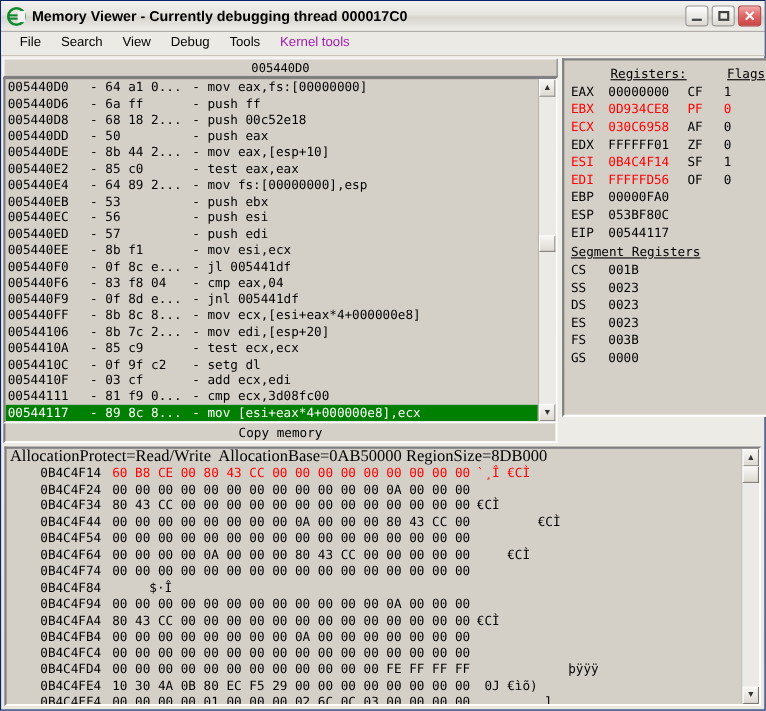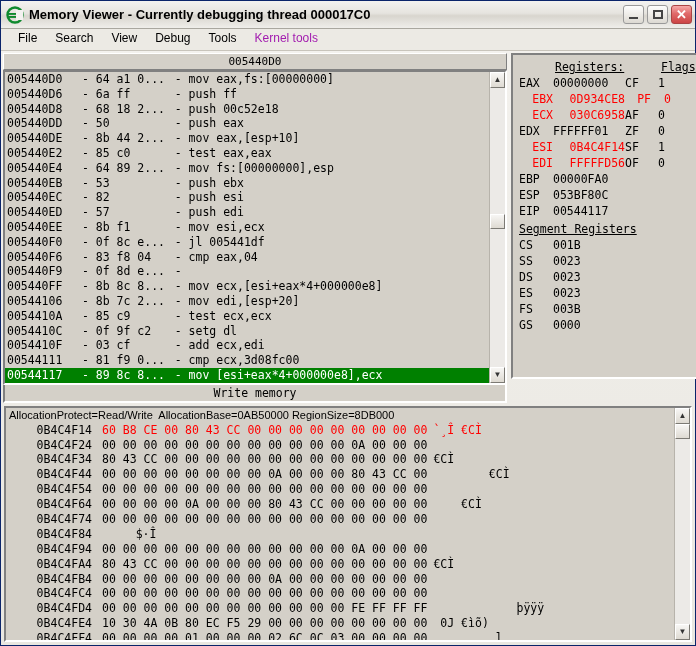--- a/index.html
+++ b/index.html
@@ -132,37 +132,37 @@
     height:326px;
   }
   .reg-head{display:flex;}
   .reg-head .h1{flex:0 0 106px;text-decoration:underline;padding-left:36px;}
   .reg-head .h2{flex:0 0 60px;text-decoration:underline;}
   .reg-line{display:flex;white-space:pre;}
   .rl-name{flex:0 0 34px;}
   .rl-val{flex:0 0 72px;}
   .fl-name{flex:0 0 26px;}
   .fl-val{flex:0 0 20px;}
-  .red{color:#ff0000;text-align:right;}
+  .red{color:#ff0000;}
   .seg-title{text-decoration:underline;margin-top:2px;}
 
   
   .mem-outer{
     flex:1 1 auto;margin:3px 3px 3px 3px;box-sizing:border-box;
     border:2px solid;border-color:#808080 #fff #fff #808080;
     background:#d4d0c8;
     display:flex;flex-direction:column;overflow:hidden;
   }
   .mem-inner{flex:1 1 auto;display:flex;overflow:hidden;}
   .mem-list{
     flex:1 1 auto;overflow:hidden;
     font-family:"DejaVu Sans Mono", monospace;font-size:11.5px;
     line-height:14.9px;color:#000;
   }
-  .mem-info{white-space:pre;padding-left:3px;font-family:Liberation Sans, sans-serif;font-size:11px;height:14.9px;}
+  .mem-info{white-space:pre;padding-left:3px;font-family:Liberation Serif, serif;font-size:15px;height:14.9px;}
   .mrow{display:flex;white-space:pre;height:14.9px;}
   .m-addr{flex:0 0 86px;text-align:right;padding-right:10px;}
   .m-hex{flex:0 0 310px;}
   .m-ascii{flex:1 1 auto;padding-left:6px;}
   .mrow.redrow .m-addr{color:#000;}
   .mrow.redrow .m-hex,.mrow.redrow .m-ascii{color:#ff0000;}
 </style>
 </head>
 <body>
 
@@ -207,43 +207,43 @@
       <div class="disasm-body">
         <div class="disasm-list" id="disasm-list">
             <div class="drow"><span class="d-addr">005440D0</span><span class="d-dash"> - </span><span class="d-bytes">64 a1 0...</span><span class="d-dash2"> - </span><span class="d-text">mov eax,fs:[00000000]</span></div>
             <div class="drow"><span class="d-addr">005440D6</span><span class="d-dash"> - </span><span class="d-bytes">6a ff</span><span class="d-dash2"> - </span><span class="d-text">push ff</span></div>
             <div class="drow"><span class="d-addr">005440D8</span><span class="d-dash"> - </span><span class="d-bytes">68 18 2...</span><span class="d-dash2"> - </span><span class="d-text">push 00c52e18</span></div>
             <div class="drow"><span class="d-addr">005440DD</span><span class="d-dash"> - </span><span class="d-bytes">50</span><span class="d-dash2"> - </span><span class="d-text">push eax</span></div>
             <div class="drow"><span class="d-addr">005440DE</span><span class="d-dash"> - </span><span class="d-bytes">8b 44 2...</span><span class="d-dash2"> - </span><span class="d-text">mov eax,[esp+10]</span></div>
             <div class="drow"><span class="d-addr">005440E2</span><span class="d-dash"> - </span><span class="d-bytes">85 c0</span><span class="d-dash2"> - </span><span class="d-text">test eax,eax</span></div>
             <div class="drow"><span class="d-addr">005440E4</span><span class="d-dash"> - </span><span class="d-bytes">64 89 2...</span><span class="d-dash2"> - </span><span class="d-text">mov fs:[00000000],esp</span></div>
             <div class="drow"><span class="d-addr">005440EB</span><span class="d-dash"> - </span><span class="d-bytes">53</span><span class="d-dash2"> - </span><span class="d-text">push ebx</span></div>
-            <div class="drow"><span class="d-addr">005440EC</span><span class="d-dash"> - </span><span class="d-bytes">82</span><span class="d-dash2"> - </span><span class="d-text">push esi</span></div>
+            <div class="drow"><span class="d-addr">005440EC</span><span class="d-dash"> - </span><span class="d-bytes">56</span><span class="d-dash2"> - </span><span class="d-text">push esi</span></div>
             <div class="drow"><span class="d-addr">005440ED</span><span class="d-dash"> - </span><span class="d-bytes">57</span><span class="d-dash2"> - </span><span class="d-text">push edi</span></div>
             <div class="drow"><span class="d-addr">005440EE</span><span class="d-dash"> - </span><span class="d-bytes">8b f1</span><span class="d-dash2"> - </span><span class="d-text">mov esi,ecx</span></div>
             <div class="drow"><span class="d-addr">005440F0</span><span class="d-dash"> - </span><span class="d-bytes">0f 8c e...</span><span class="d-dash2"> - </span><span class="d-text">jl 005441df</span></div>
             <div class="drow"><span class="d-addr">005440F6</span><span class="d-dash"> - </span><span class="d-bytes">83 f8 04</span><span class="d-dash2"> - </span><span class="d-text">cmp eax,04</span></div>
-            <div class="drow"><span class="d-addr">005440F9</span><span class="d-dash"> - </span><span class="d-bytes">0f 8d e...</span><span class="d-dash2"> - </span></div>
+            <div class="drow"><span class="d-addr">005440F9</span><span class="d-dash"> - </span><span class="d-bytes">0f 8d e...</span><span class="d-dash2"> - </span><span class="d-text">jnl 005441df</span></div>
             <div class="drow"><span class="d-addr">005440FF</span><span class="d-dash"> - </span><span class="d-bytes">8b 8c 8...</span><span class="d-dash2"> - </span><span class="d-text">mov ecx,[esi+eax*4+000000e8]</span></div>
             <div class="drow"><span class="d-addr">00544106</span><span class="d-dash"> - </span><span class="d-bytes">8b 7c 2...</span><span class="d-dash2"> - </span><span class="d-text">mov edi,[esp+20]</span></div>
             <div class="drow"><span class="d-addr">0054410A</span><span class="d-dash"> - </span><span class="d-bytes">85 c9</span><span class="d-dash2"> - </span><span class="d-text">test ecx,ecx</span></div>
             <div class="drow"><span class="d-addr">0054410C</span><span class="d-dash"> - </span><span class="d-bytes">0f 9f c2</span><span class="d-dash2"> - </span><span class="d-text">setg dl</span></div>
             <div class="drow"><span class="d-addr">0054410F</span><span class="d-dash"> - </span><span class="d-bytes">03 cf</span><span class="d-dash2"> - </span><span class="d-text">add ecx,edi</span></div>
             <div class="drow"><span class="d-addr">00544111</span><span class="d-dash"> - </span><span class="d-bytes">81 f9 0...</span><span class="d-dash2"> - </span><span class="d-text">cmp ecx,3d08fc00</span></div>
             <div class="drow sel"><span class="d-addr">00544117</span><span class="d-dash"> - </span><span class="d-bytes">89 8c 8...</span><span class="d-dash2"> - </span><span class="d-text">mov [esi+eax*4+000000e8],ecx</span></div>
           </div>
         <div class="vscroll">
           <div class="sb-btn">▲</div>
           <div class="sb-track">
             <div class="sb-thumb" style="top:126px;"></div>
           </div>
           <div class="sb-btn">▼</div>
         </div>
       </div>
-      <div class="copy-bar">Write memory</div>
+      <div class="copy-bar">Copy memory</div>
     </div>
 
     <div class="reg-outer">
       <div class="reg-head">
         <div class="h1">Registers:</div>
         <div class="h2">Flags</div>
       </div>
       <div id="reg-lines">
           <div class="reg-line"><span class="rl-name">EAX</span><span class="rl-val">00000000</span><span class="fl-name">CF</span><span class="fl-val"> 1</span></div>
           <div class="reg-line"><span class="rl-name red">EBX</span><span class="rl-val red">0D934CE8</span><span class="fl-name red">PF</span><span class="fl-val red"> 0</span></div>

